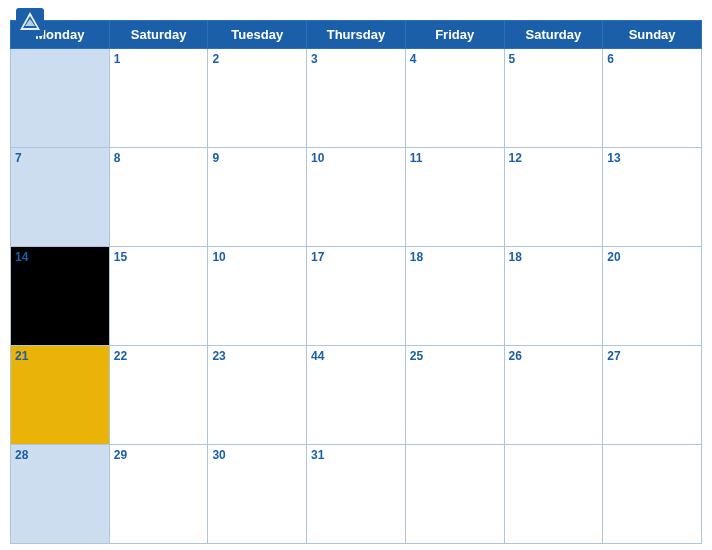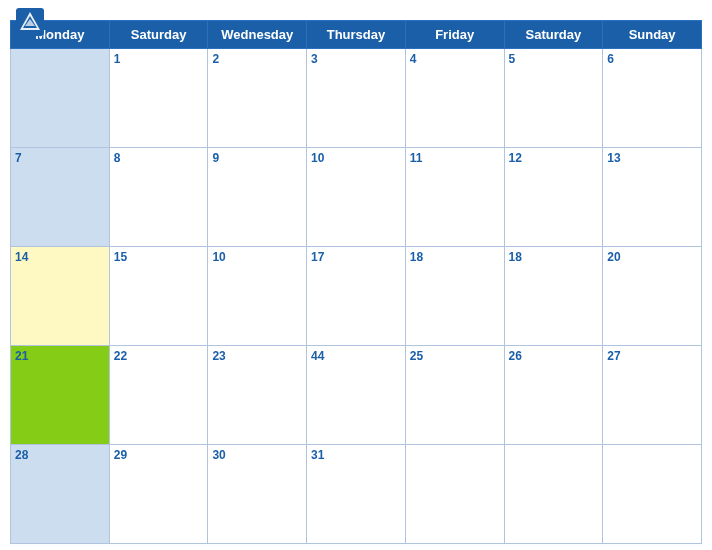--- a/index.html
+++ b/index.html
@@ -124,21 +124,21 @@
     </div>
     <h1 class="month-title"></h1>
     <span class="country-label"></span>
   </div>
 
   <table class="calendar-table">
     <thead>
       <tr id="header-row">
           <th>Monday</th>
           <th>Saturday</th>
-          <th>Wednesday</th>
+          <th>Tuesday</th>
           <th>Thursday</th>
           <th>Friday</th>
           <th>Saturday</th>
           <th>Sunday</th>
         </tr>
     </thead>
     <tbody id="calendar-body">
         <tr>
           <td style="background-color: rgb(205, 221, 240);"></td>
           <td><span class="day-number">1</span></td>
@@ -151,30 +151,30 @@
         <tr>
           <td style="background-color: rgb(205, 221, 240);"><span class="day-number" style="color: rgb(26, 95, 168);">7</span></td>
           <td><span class="day-number">8</span></td>
           <td><span class="day-number">9</span></td>
           <td><span class="day-number">10</span></td>
           <td><span class="day-number">11</span></td>
           <td><span class="day-number">12</span></td>
           <td><span class="day-number">13</span></td>
         </tr>
         <tr>
-          <td style="background-color: #fef9c3;"><span class="day-number" style="color: rgb(26, 95, 168);">14</span></td>
+          <td style="background-color: #000000;"><span class="day-number" style="color: rgb(26, 95, 168);">14</span></td>
           <td><span class="day-number">15</span></td>
           <td><span class="day-number">10</span></td>
           <td><span class="day-number">17</span></td>
           <td><span class="day-number">18</span></td>
           <td><span class="day-number">18</span></td>
           <td><span class="day-number">20</span></td>
         </tr>
         <tr>
-          <td style="background-color: #84cc16;"><span class="day-number" style="color: rgb(26, 95, 168);">21</span></td>
+          <td style="background-color: #eab308;"><span class="day-number" style="color: rgb(26, 95, 168);">21</span></td>
           <td><span class="day-number">22</span></td>
           <td><span class="day-number">23</span></td>
           <td><span class="day-number">44</span></td>
           <td><span class="day-number">25</span></td>
           <td><span class="day-number">26</span></td>
           <td><span class="day-number">27</span></td>
         </tr>
         <tr>
           <td style="background-color: rgb(205, 221, 240);"><span class="day-number" style="color: rgb(26, 95, 168); text-align: center;">28</span></td>
           <td><span class="day-number">29</span></td>

